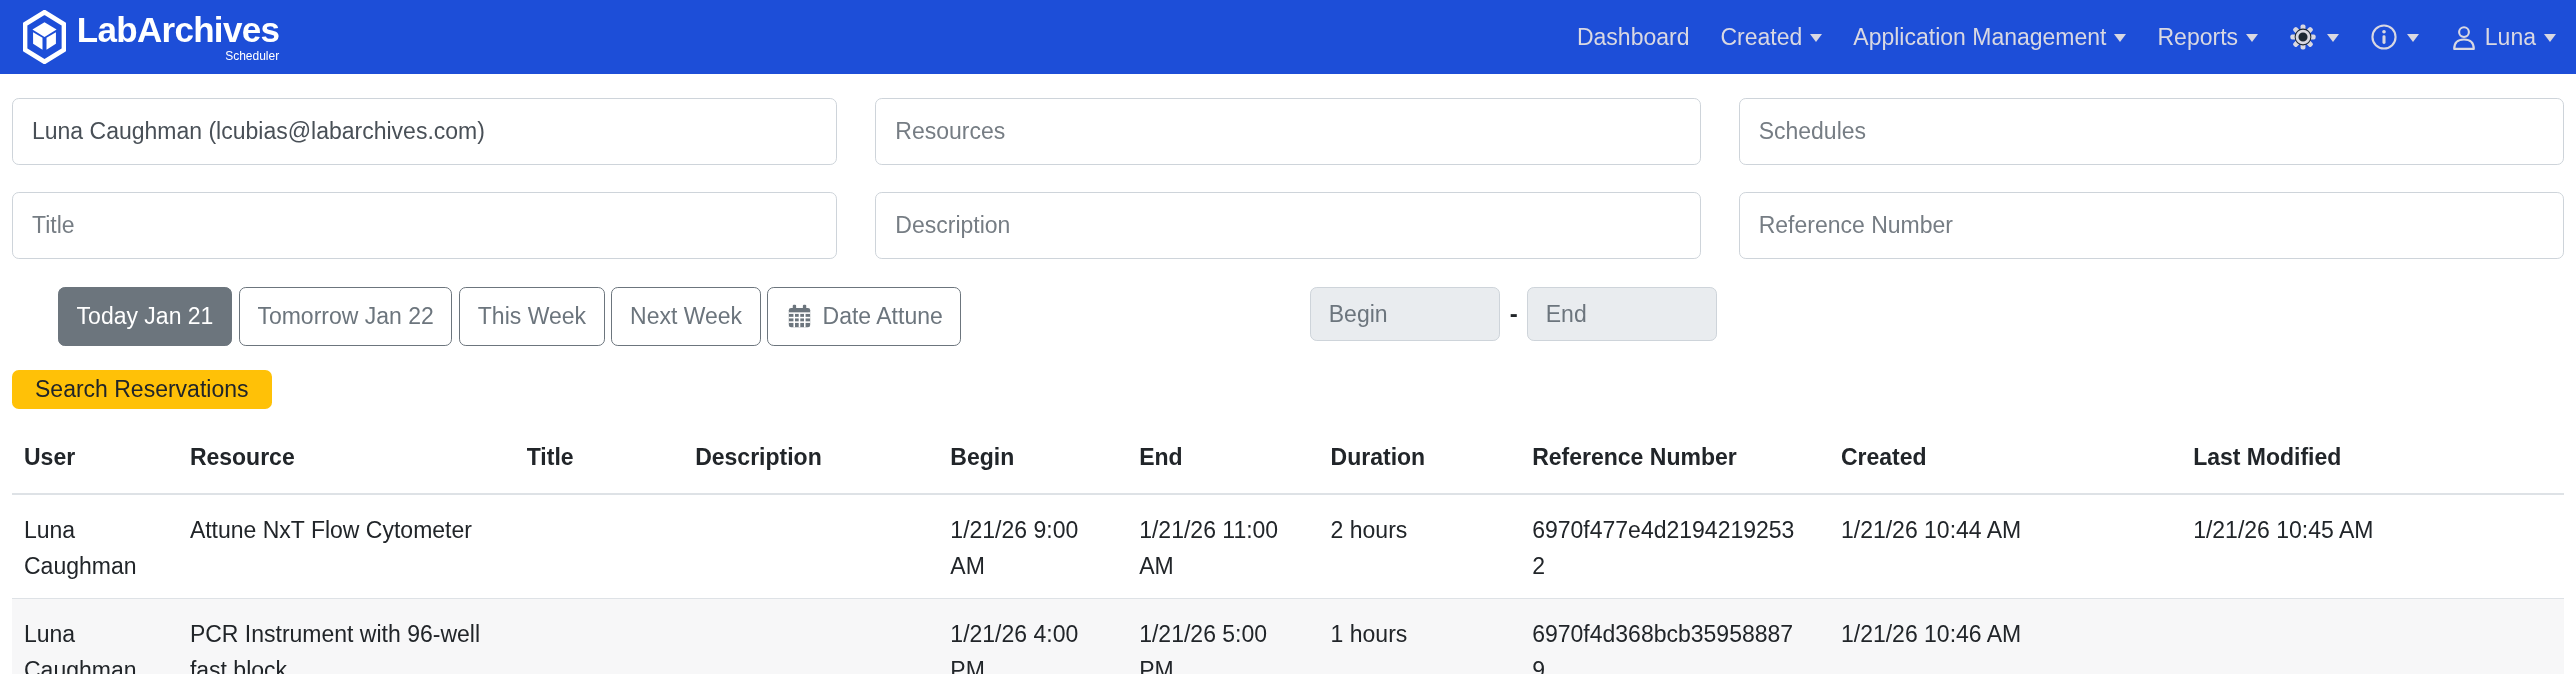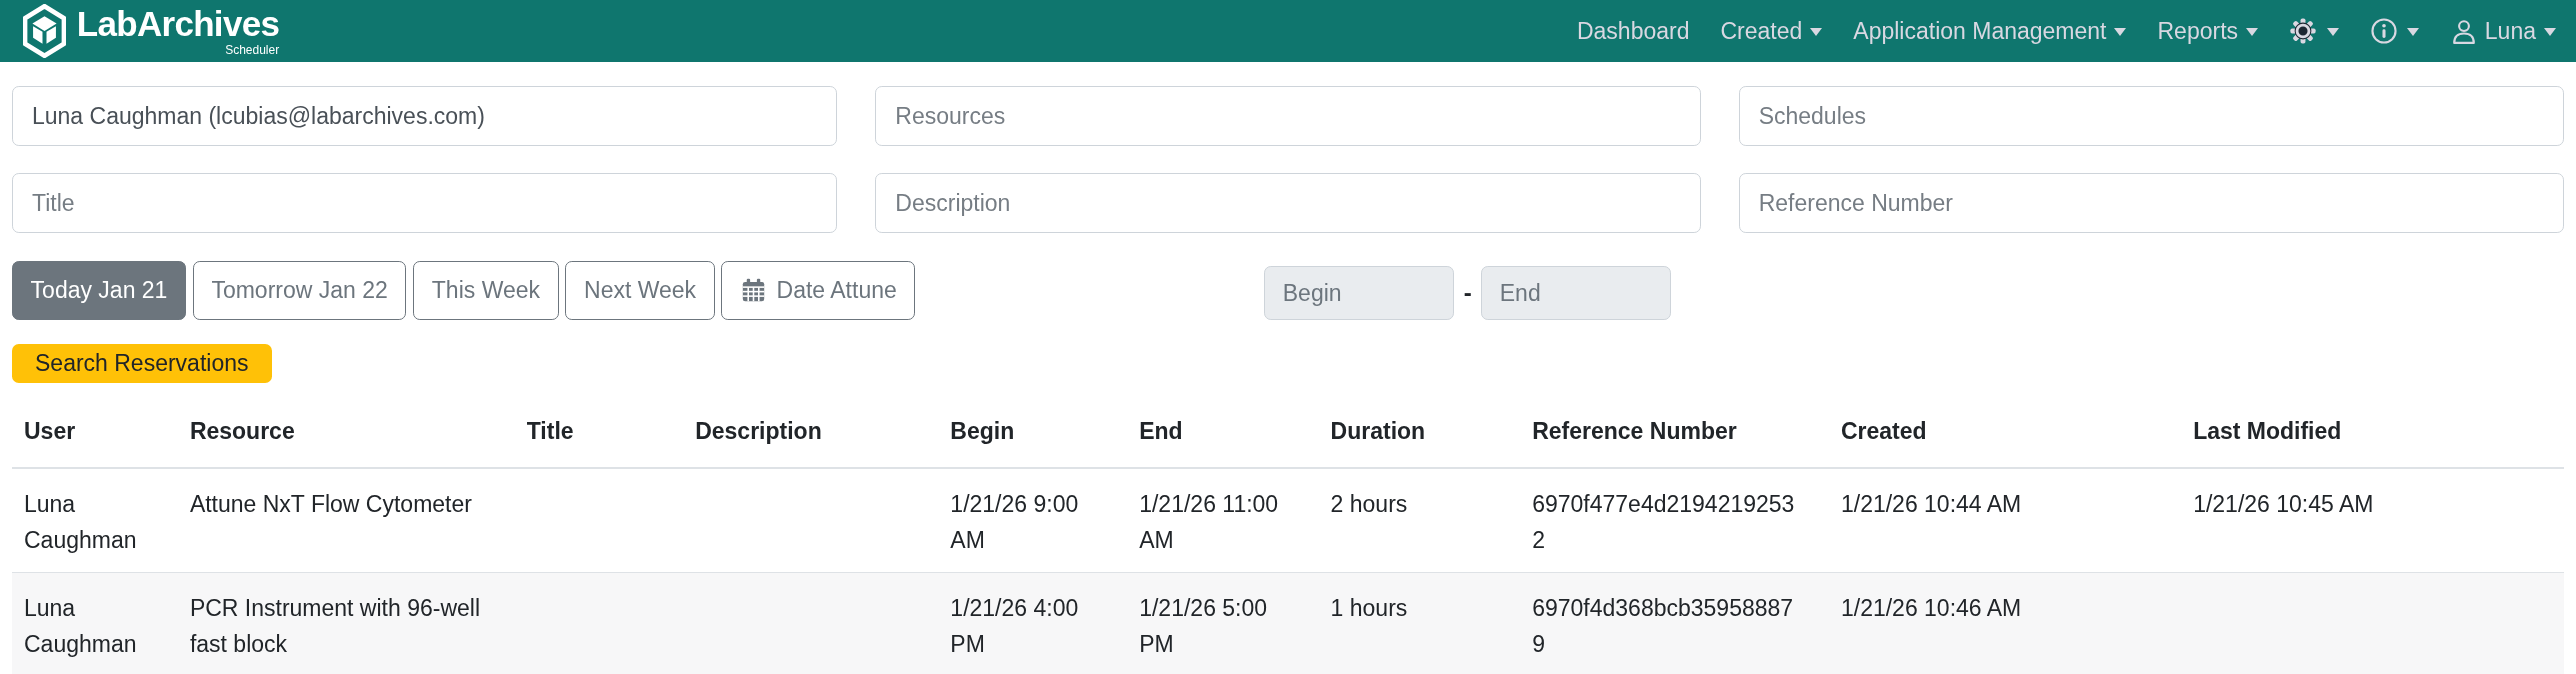--- a/index.html
+++ b/index.html
@@ -1,47 +1,47 @@
 <!DOCTYPE html>
 <html style="font-size:10.8px"><head>
 <meta charset="utf-8">
 <style>
   * { margin:0; padding:0; box-sizing:border-box; }
   html,body { width:2576px; height:675px; overflow:hidden; background:#fff;
               font-family:"Liberation Sans", sans-serif; }
 
   
-  .navbar { height:62px; background:#0f766e; display:flex; align-items:center;
+  .navbar { height:74px; background:#1d4ed8; display:flex; align-items:center;
             padding:0 20px 0 23px; color:#d9d8e2; }
   .brand { display:flex; align-items:center; gap:10.8px; }
   .brand-logo { width:43px; height:54px; display:block; }
   .brand-text { display:flex; flex-direction:column; align-items:flex-end; line-height:1; }
   .brand-title { font-size:35px; font-weight:700; color:#ffffff; letter-spacing:-0.7px; }
   .brand-sub { font-size:12px; color:#ffffff; margin-top:2.7px; font-weight:400; }
   .nav-menu { margin-left:auto; display:flex; align-items:center; gap:31px; }
   .nav-item { display:flex; align-items:center; font-size:23px; color:#d9d8e2;
               cursor:pointer; white-space:nowrap; }
   .caret { width:0; height:0; border-left:6.8px solid transparent; border-right:6.8px solid transparent;
            border-top:8px solid #d9d8e2; display:inline-block; margin-left:8px; margin-top:2.7px; }
   .nav-icon { width:28px; height:28px; display:block; }
   .nav-item .nav-icon + .caret { margin-left:9.5px; }
   .user-label { margin-left:6.8px; }
 
   
   .content { padding:0 12px; }
   .filter-grid { display:grid; grid-template-columns:repeat(3,1fr); column-gap:38px; }
   .fg-row1 { margin-top:24px; }
   .fg-row2 { margin-top:27px; }
-  .text-input { height:60px; width:100%; border:1.4px solid #ced4da; border-radius:6.8px;
+  .text-input { height:67px; width:100%; border:1.4px solid #ced4da; border-radius:6.8px;
                 font-size:23px; padding:0 19px; color:#495057; outline:none;
                 font-family:"Liberation Sans", sans-serif; }
   .text-input::placeholder { color:#767d84; opacity:1; }
 
   
-  .date-row { margin-top:28px; display:flex; align-items:flex-end; }
+  .date-row { margin-top:28px; display:flex; align-items:flex-start;margin-left:46px; }
   .btn { height:59px; border-radius:6.8px; font-size:23px; display:inline-flex;
          align-items:center; justify-content:center; padding:0 17.6px; cursor:pointer;
          white-space:nowrap; font-family:"Liberation Sans", sans-serif; }
   .btn-outline { background:#fff; border:1.4px solid #6c757d; color:#6c757d; margin-right:6.8px; }
   .btn-selected { background:#6c757d; border:1.4px solid #6c757d; color:#fff; margin-right:6.8px; }
   .cal-icon { width:27px; height:27px; margin-right:9.5px; display:block; }
   .range-group { display:flex; align-items:center; margin-left:342px; margin-right:auto; }
   .range-input { height:54px; width:190px; background:#e9ecef; border:1.4px solid #ced4da;
                  border-radius:6.8px; font-size:23px; padding:0 17.6px; color:#6c757d; outline:none;
                  font-family:"Liberation Sans", sans-serif; }

